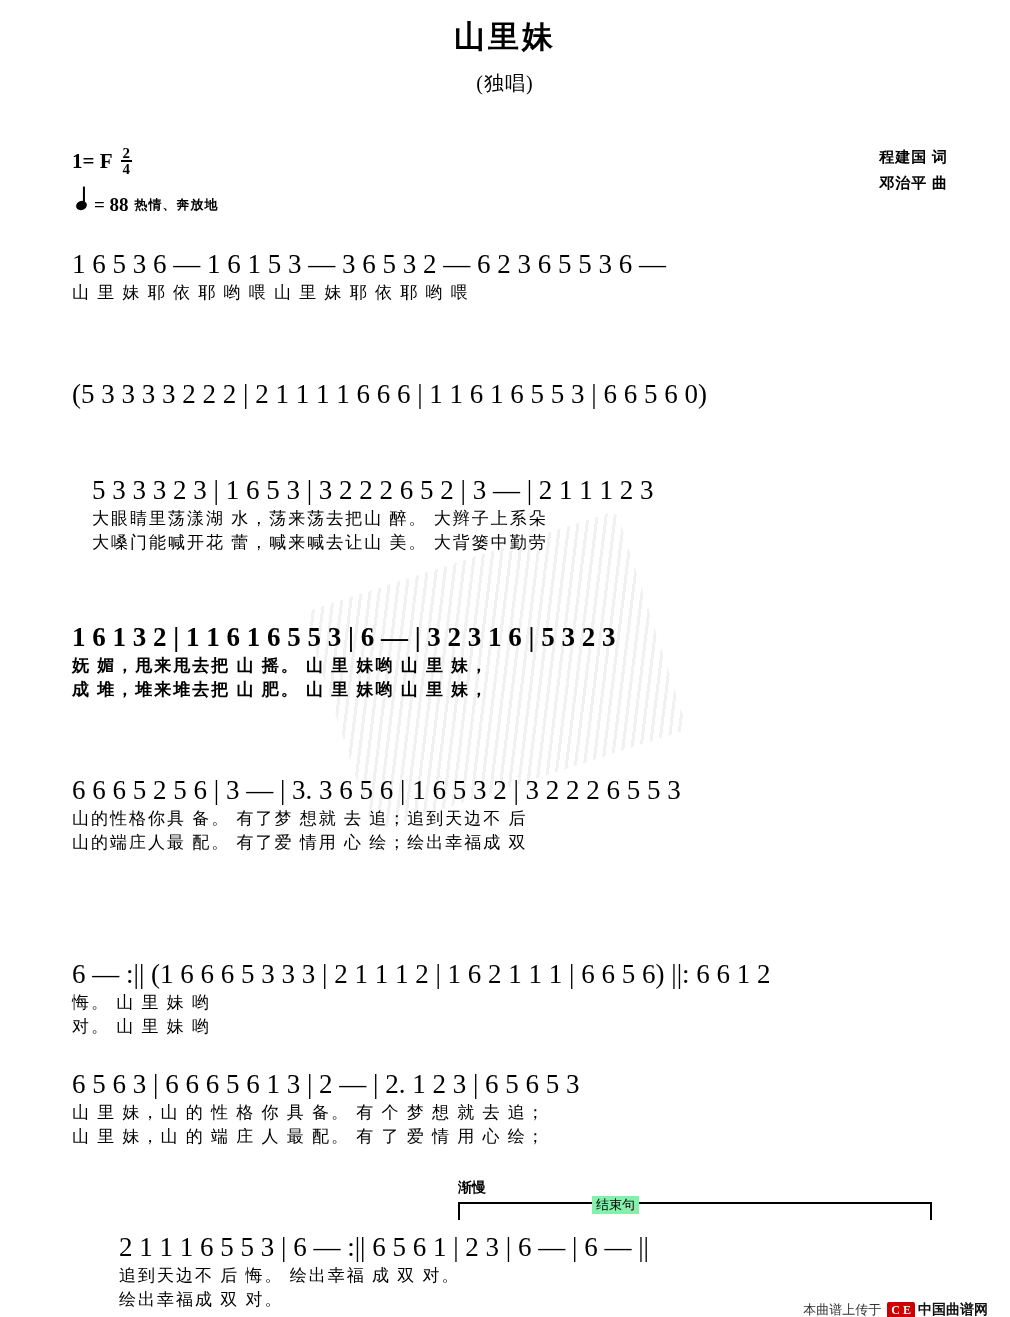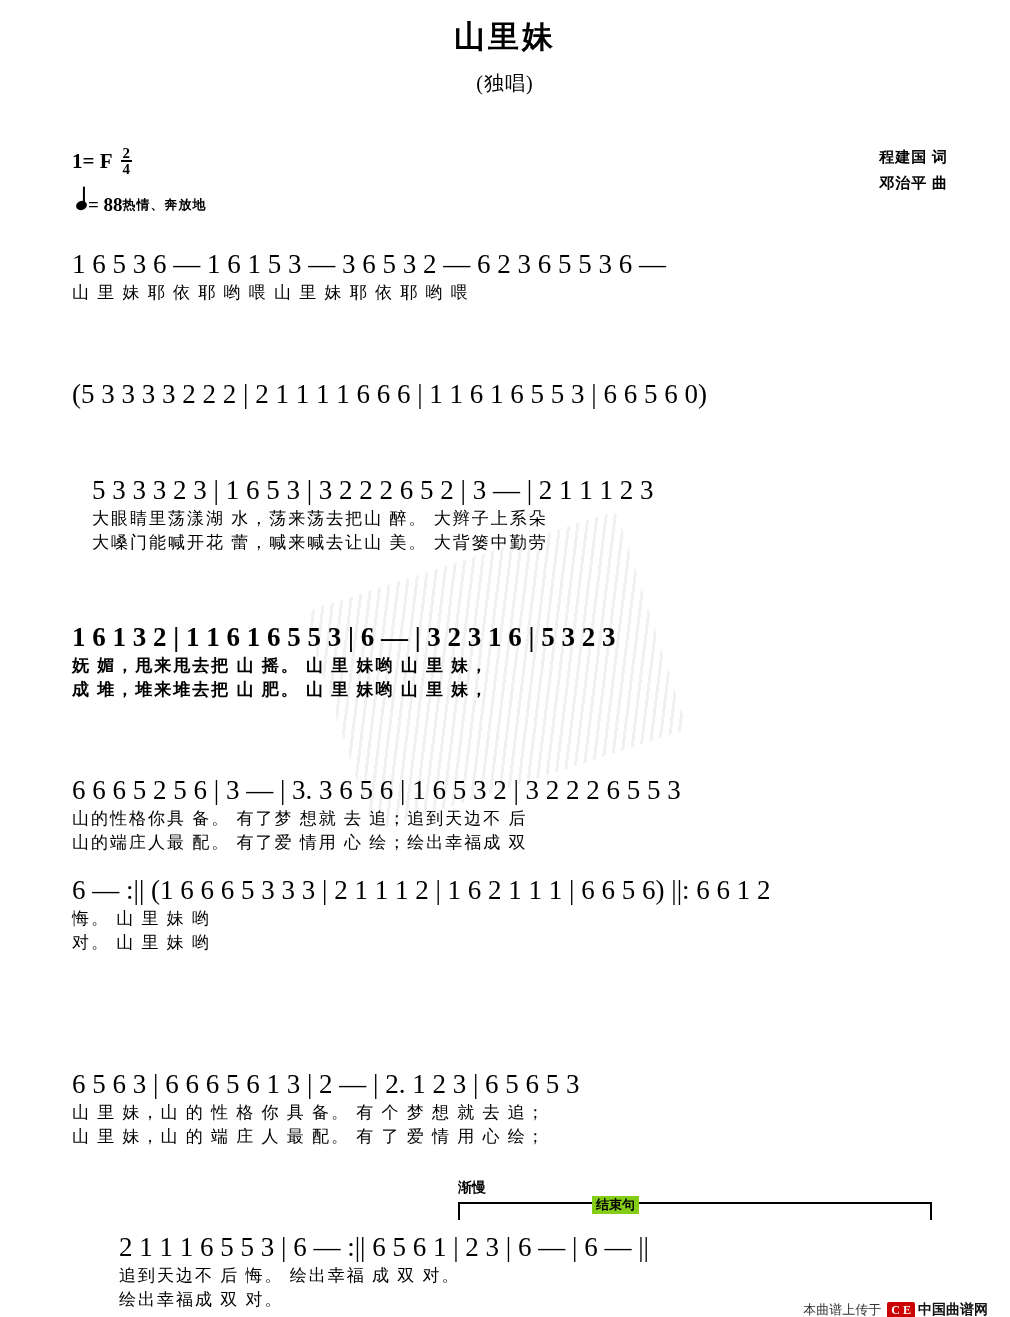--- a/index.html
+++ b/index.html
@@ -54,20 +54,21 @@
   .frac .den{display:block;padding:0 2px;}
 
   .tempo{
     position:absolute;
     left:76px;
     top:178px;
     font-size:19px;
     font-weight:bold;
     display:flex;
     align-items:center;
+    gap:6px;
   }
   .tempo .mark{font-size:13px;letter-spacing:1px;}
   .notehead{
     display:inline-block;width:11px;height:9px;background:#000;border-radius:50%;
     transform:rotate(-20deg);position:relative;margin-right:1px;
   }
   .notehead::after{
     content:"";position:absolute;right:-1px;bottom:3px;width:2px;height:19px;background:#000;
     transform:rotate(20deg);
   }
@@ -122,21 +123,21 @@
     background:#c00;color:#fff;font-size:12px;padding:1px 4px;border-radius:2px;font-weight:bold;
   }
   .footer .site{font-size:14px;font-weight:bold;color:#111;}
   .rit{
     position:absolute;font-size:14px;font-weight:bold;font-family:Liberation Mono, monospace;
   }
   .endbox{
     position:absolute;border:2px solid #000;border-bottom:none;height:16px;
   }
   .endlabel{
-    position:absolute;font-size:13px;background:#84cc16;padding:0 4px;font-weight:bold;
+    position:absolute;font-size:13px;background:#86efac;padding:0 4px;font-weight:normal;
   }
 </style>
 </head>
 <body>
 
 <div class="sheet">
 
   <div class="title">山里妹</div>
   <div class="subtitle">(独唱)</div>
 
@@ -190,21 +191,21 @@
   </div>
 
   <div class="system" style="top:748px;">
     <div class="row" style="height:86px;">
       <div class="notes">6 6 6 5 2 5 6 | 3  — | 3. 3 6 5 6 | 1 6 5 3 2 | 3 2 2 2 6 5 5 3</div>
       <div class="lyric">山的性格你具   备。  有了梦 想就 去  追；追到天边不  后</div>
       <div class="lyric">山的端庄人最   配。  有了爱 情用 心  绘；绘出幸福成  双</div>
     </div>
   </div>
 
-  <div class="system" style="top:848px;">
+  <div class="system" style="top:932px;">
     <div class="row" style="height:86px;">
       <div class="notes">6  — :|| (1 6 6 6 5 3 3 3 | 2 1 1 1 2 | 1 6 2 1 1 1 | 6 6 5 6) ||: 6 6 1 2</div>
       <div class="lyric">悔。                                    山 里 妹 哟</div>
       <div class="lyric">对。                                    山 里 妹 哟</div>
     </div>
   </div>
 
   <div class="system" style="top:1042px;">
     <div class="row" style="height:86px;">
       <div class="notes">6 5 6 3 | 6 6 6 5 6 1 3 | 2  — | 2. 1 2 3 | 6 5 6 5 3</div>

